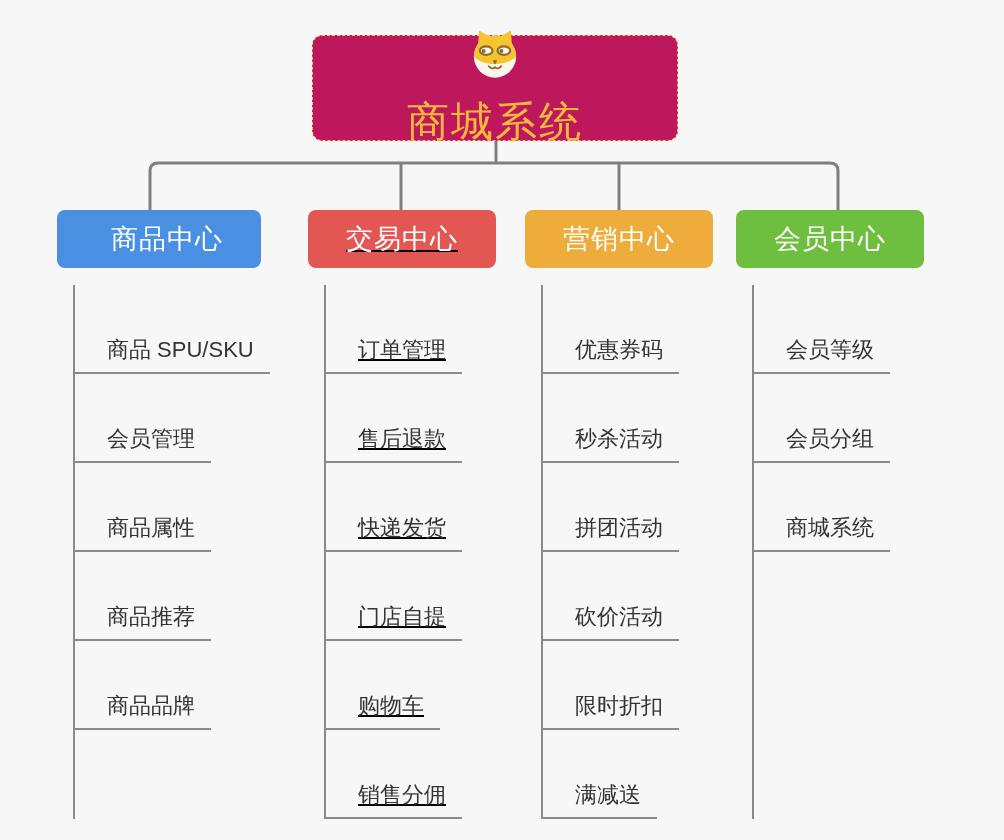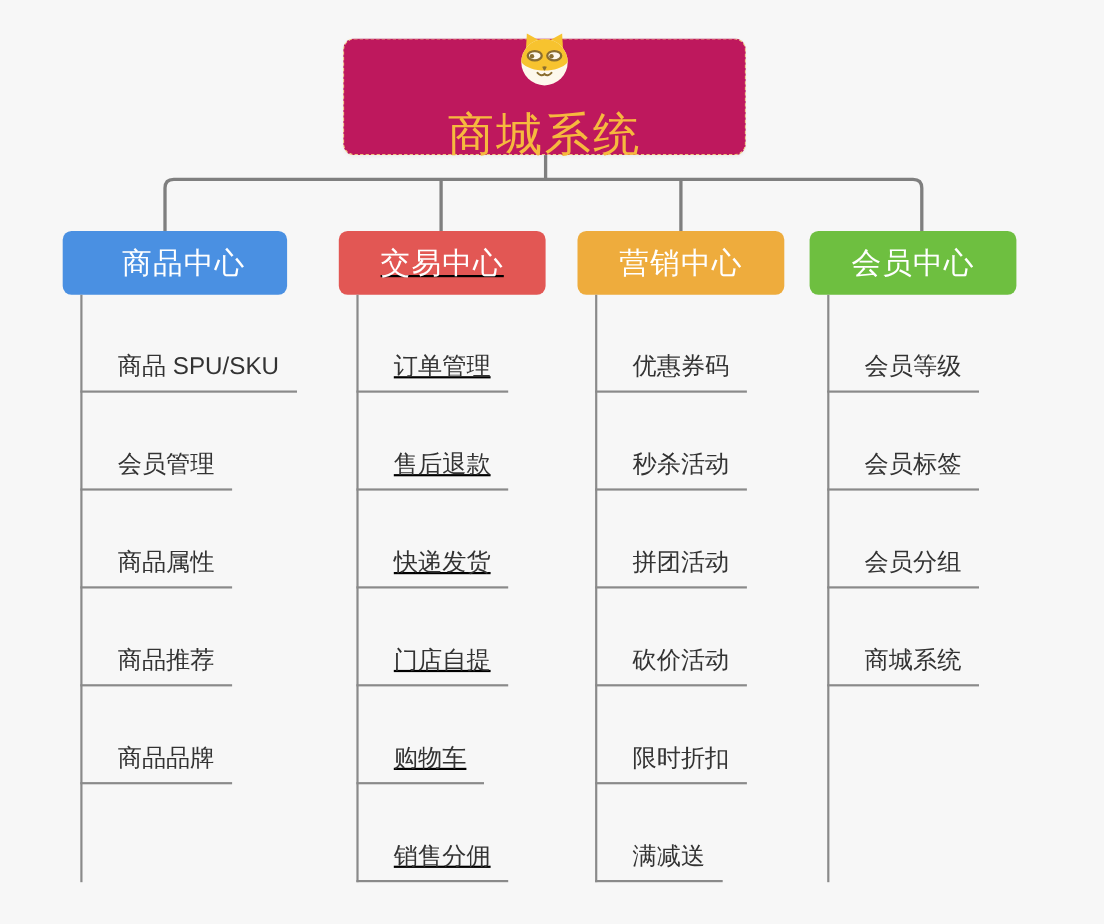--- a/index.html
+++ b/index.html
@@ -45,20 +45,21 @@
     width:188px;height:58px;
     border-radius:8px;
     display:flex;align-items:center;justify-content:center;
     color:#ffffff;
     font-size:27px;
     letter-spacing:1px;
   }
   .children{
     position:relative;
     margin-left:16px;
+    margin-top:17px;
   }
   .trunk{
     position:absolute;left:0;top:0;
     width:2px;height:534px;
     background:#8a8a8a;
   }
   .item{
     height:89px;
     display:flex;align-items:flex-end;
   }
@@ -176,23 +177,20 @@
   </div>
 
   <div class="branch branch-4">
     <div class="branch-header" style="background: rgb(110, 191, 64);">会员中心</div>
     <div class="children">
       <div class="trunk"></div>
       <div class="item">
           <span class="item-label">会员等级</span>
         </div>
       <div class="item">
-          <span class="item-label">会员标签</span>
-        </div>
-      <div class="item">
           <span class="item-label">会员分组</span>
         </div>
       <div class="item">
           <span class="item-label">商城系统</span>
         </div>
     </div>
   </div>
 
 </div>
 

